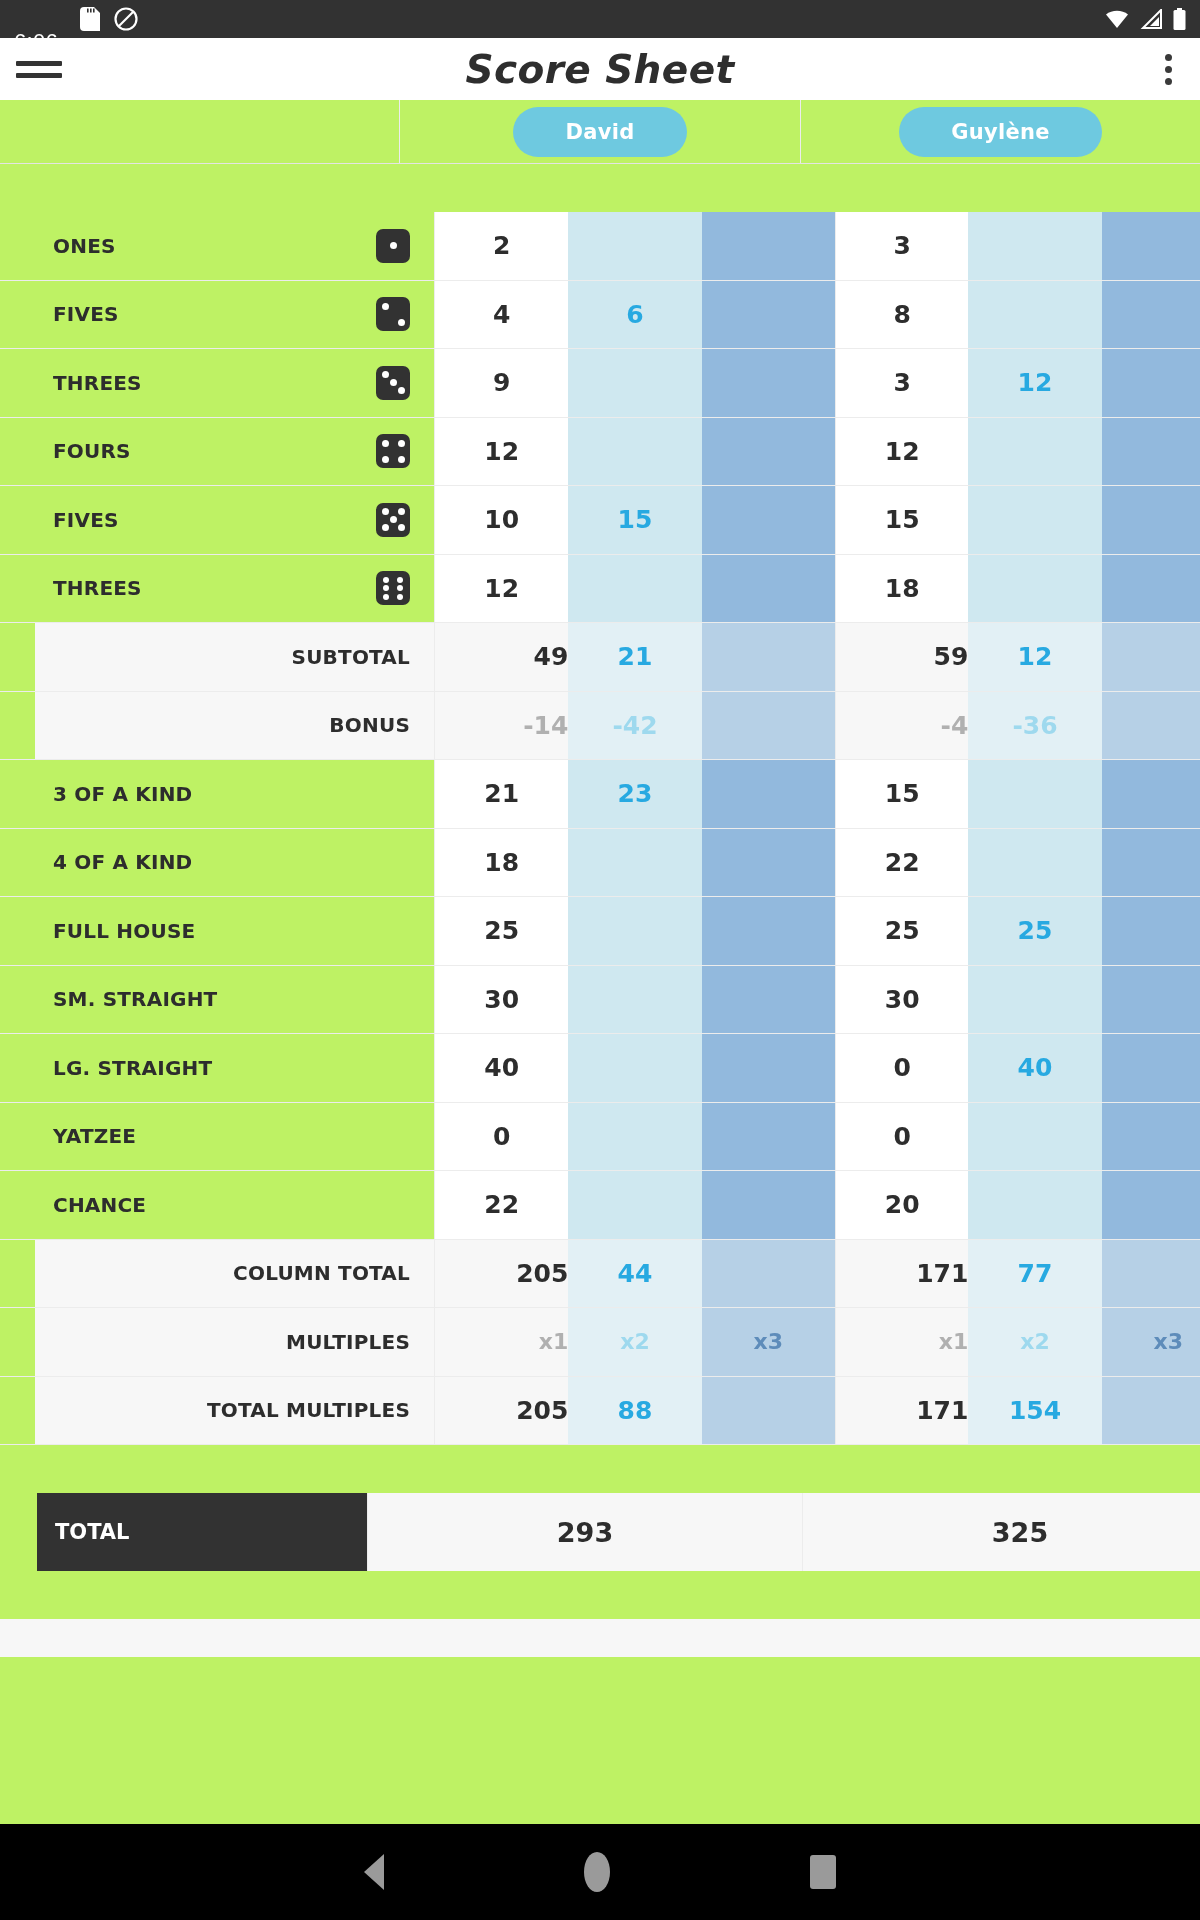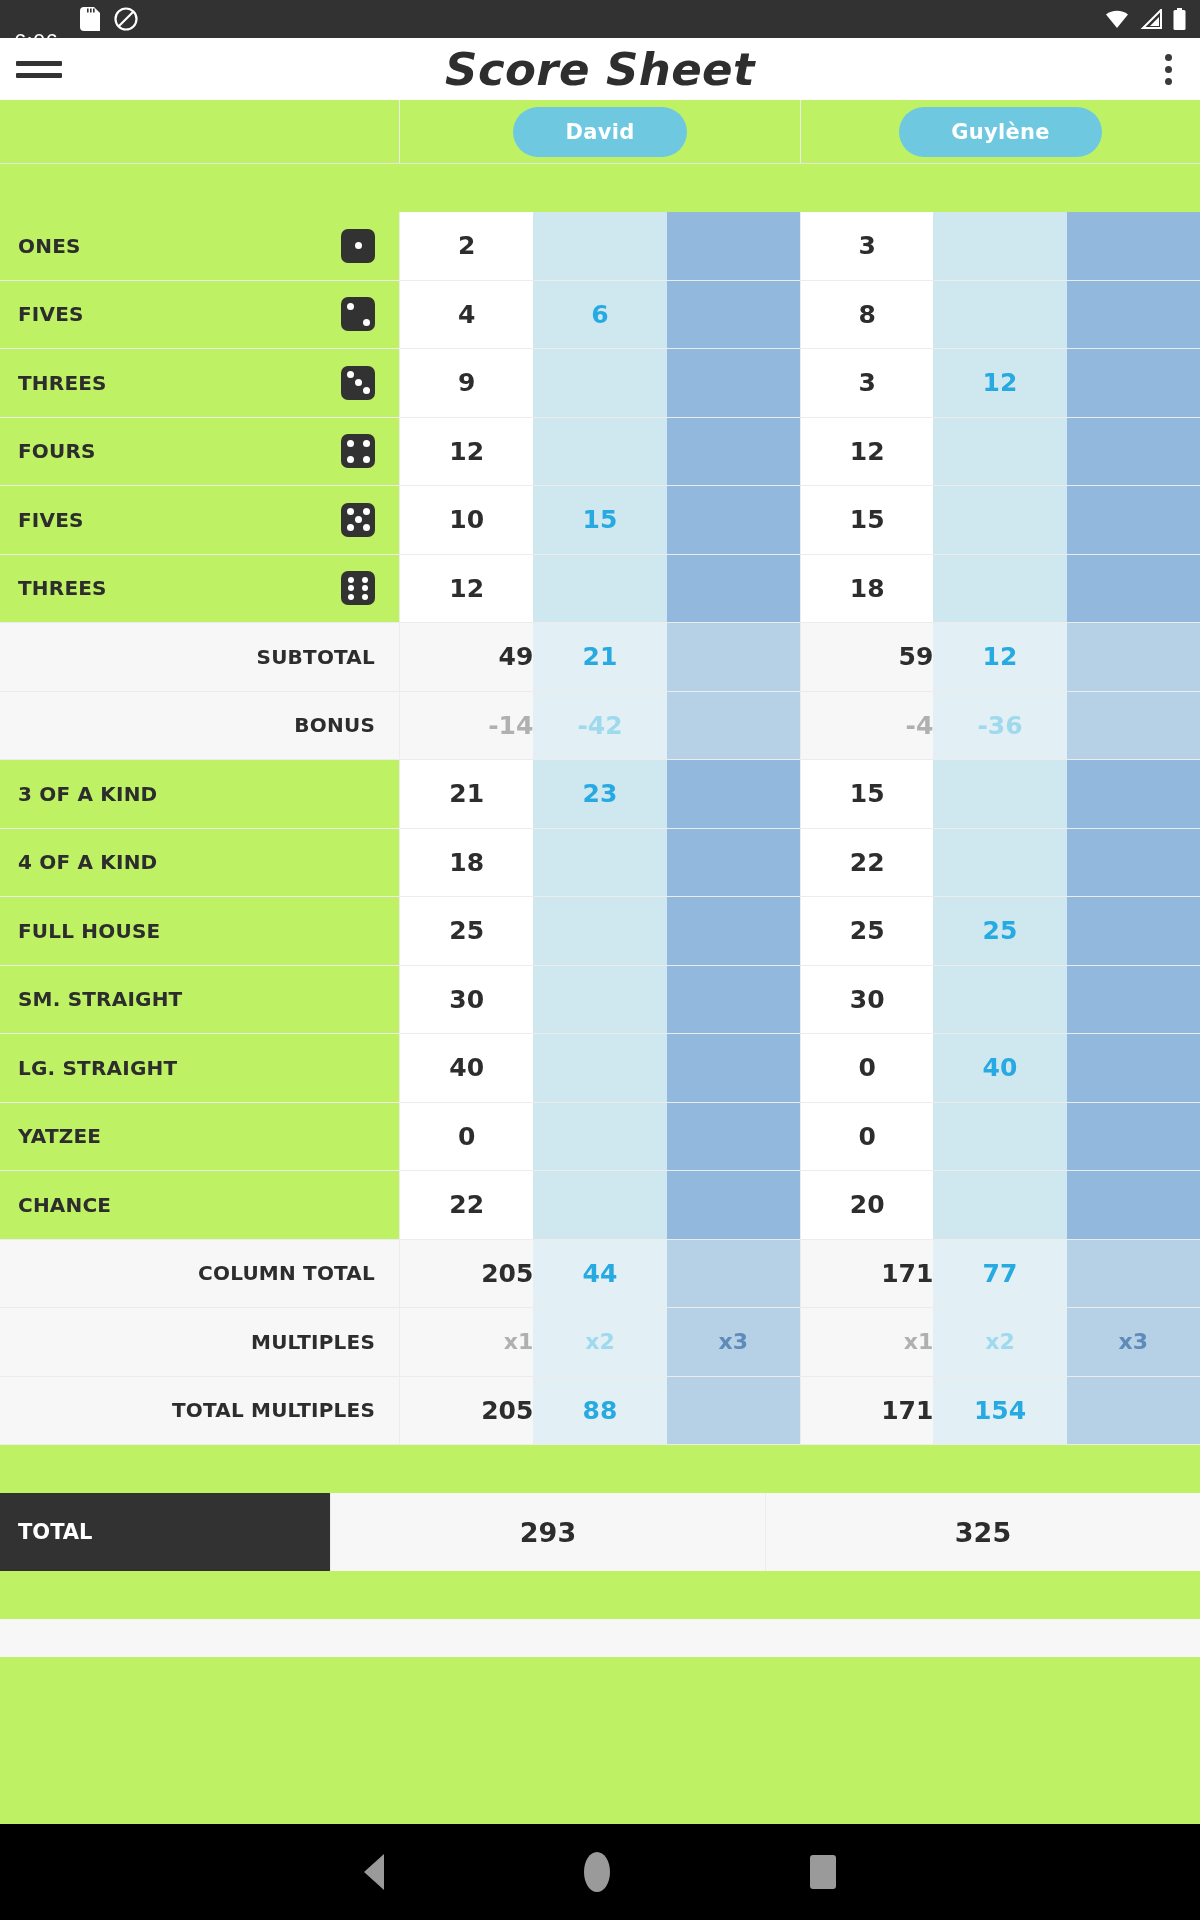--- a/index.html
+++ b/index.html
@@ -26,21 +26,21 @@
   
   .appbar {
     height:62px; flex:0 0 62px; background:#fff;
     display:flex; align-items:center; position:relative;
   }
   .hamburger { width:56px; margin-left:16px; display:flex; flex-direction:column; gap:7px; cursor:pointer; }
   .hamburger span { display:block; height:5px; background:#333; border-radius:1px; width:46px; }
   .app-title {
     position:absolute; left:0; right:0; text-align:center;
     font-family:"DejaVu Sans", sans-serif;
-    font-weight:bold; font-style:italic; font-size:45px; color:#2e2e2e;
+    font-weight:bold; font-style:italic; font-size:39px; color:#2e2e2e;
     letter-spacing:.4px;
     pointer-events:none;
   }
   .overflow-dots { position:absolute; right:28px; display:flex; flex-direction:column; gap:5px; cursor:pointer; }
   .overflow-dots i { width:7px; height:7px; border-radius:50%; background:#3a3a3a; display:block; }
 
   
   .sheet { flex:1 1 auto; display:flex; flex-direction:column; background:#bef264; overflow:hidden;gap:48px; }
   .row { display:flex; width:1200px; border-bottom:1px solid #ececec; }
 
@@ -76,36 +76,36 @@
   .name-chip {
     background:#6ec9e0; color:#fff; border:none;
     border-radius:26px; padding:13px 52px;
     font-family:"DejaVu Sans", sans-serif;
     font-weight:bold; font-size:21px; letter-spacing:.3px;
     cursor:pointer;
   }
   .row.header { height:64px; }
 
   
-  .row.body { height:68.5px; }
+  .row.body { height:68.5px;padding-left:35px; }
 
   
   .row.shade .cell.b1, .row.shade .cell-label { background:#f7f7f7;justify-content:flex-end; }
   .row.shade .cell.b2 { background:#e2f0f5; }
   .row.shade .cell.b3 { background:#b6d0e6; }
 
   
   .v-blue  { color:#27a9e1; }
   .v-pale  { color:#9ed9ee; }
   .v-grey  { color:#b0b0b0; }
   .v-steel { color:#5e8cba; }
   .mult { font-size:22px; font-weight:bold; }
 
   
-  .row.total { height:78px; border-bottom:none; }
+  .row.total { height:78px; border-bottom:none;padding-left:37px; }
   .total-label {
     width:330px; flex:0 0 330px; background:#323232; color:#fff;
     display:flex; align-items:center; padding-left:18px;
     font-family:"DejaVu Sans", sans-serif; font-weight:bold; font-size:21px;
   }
   .total-cell {
     flex:0 0 435px; width:435px; background:#f7f7f7;
     display:flex; align-items:center; justify-content:center;
     font-family:"DejaVu Sans", sans-serif; font-weight:bold; font-size:27px; color:#2d2d2d;
     border-left:1px solid #ececec;

